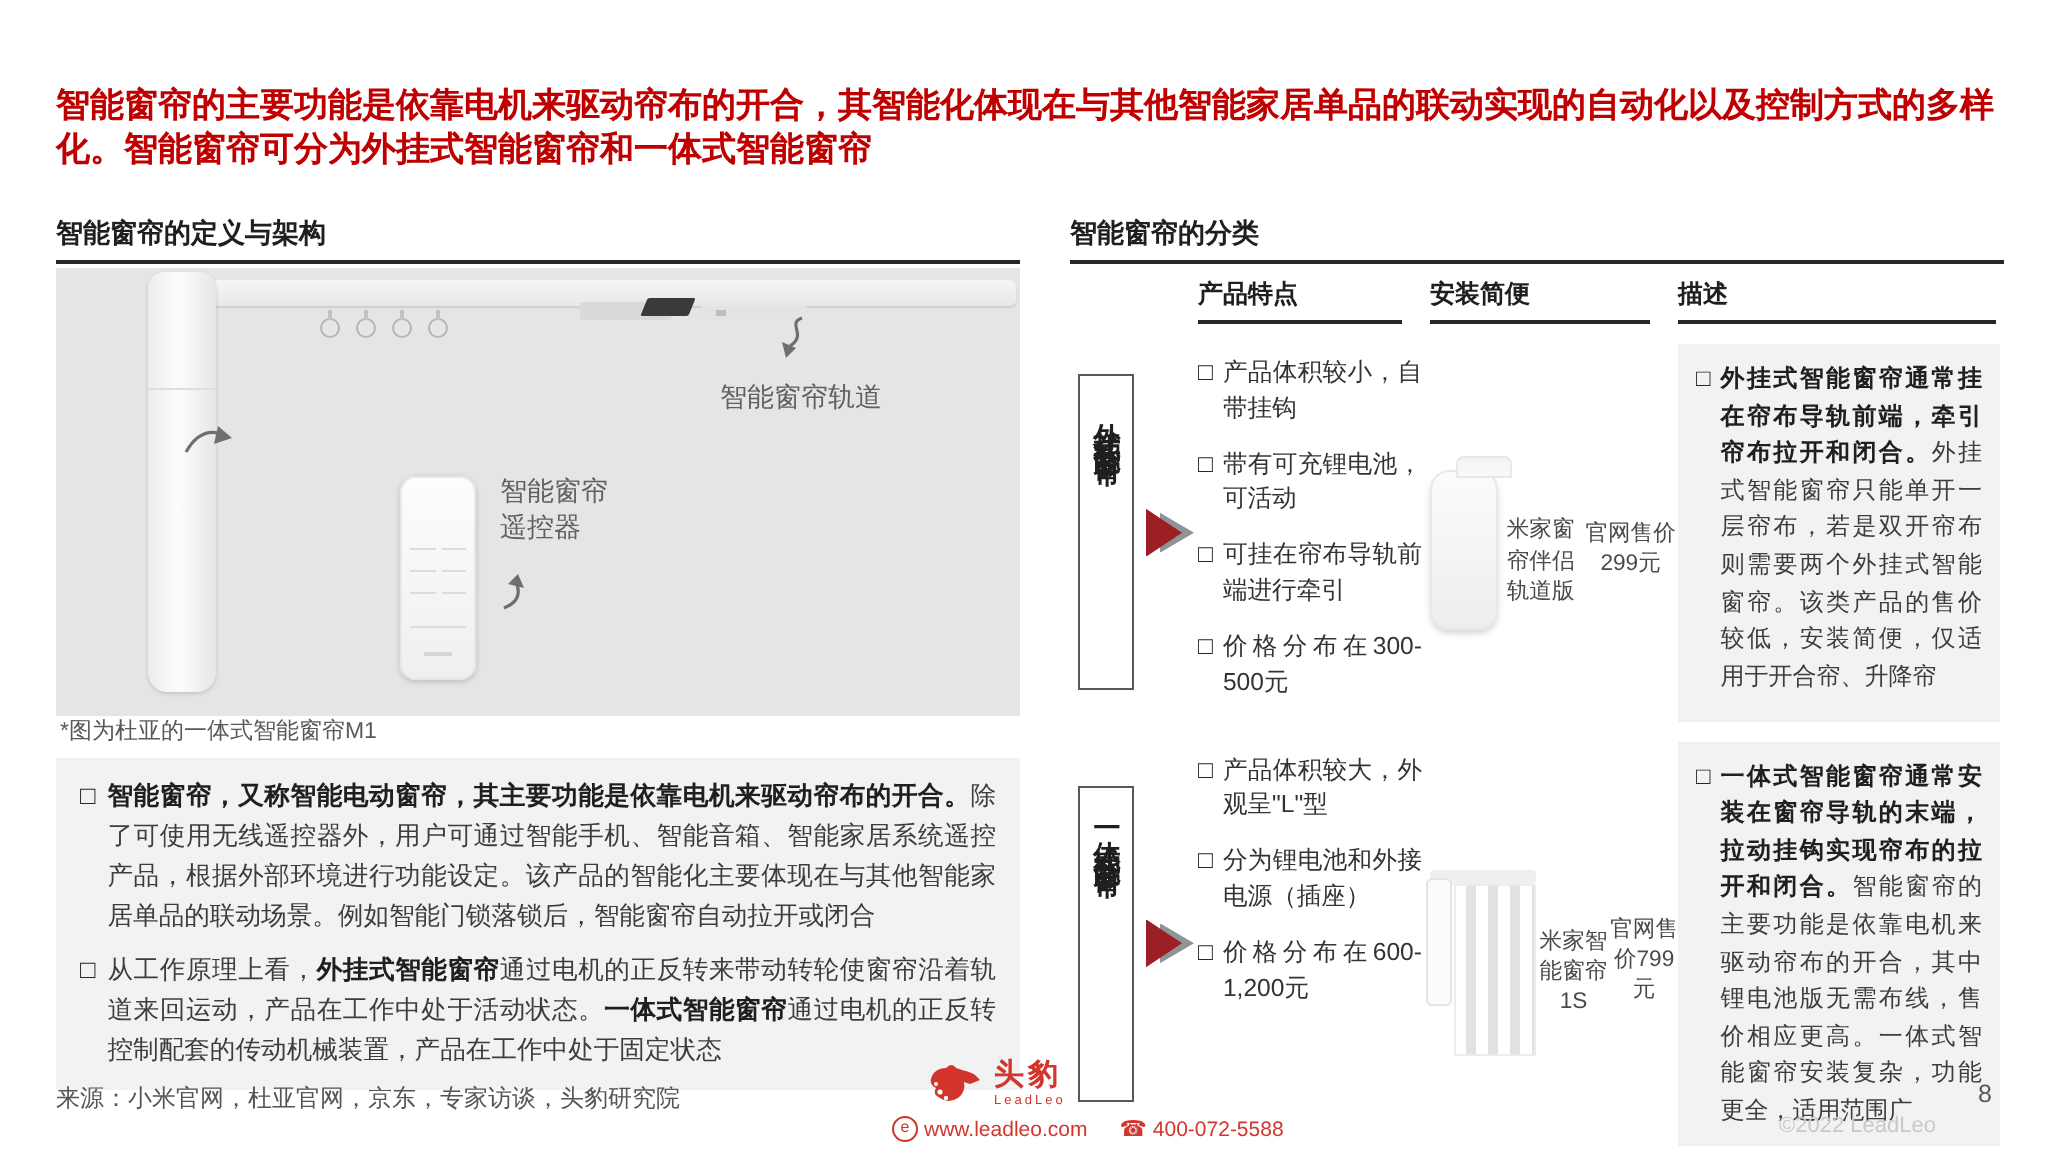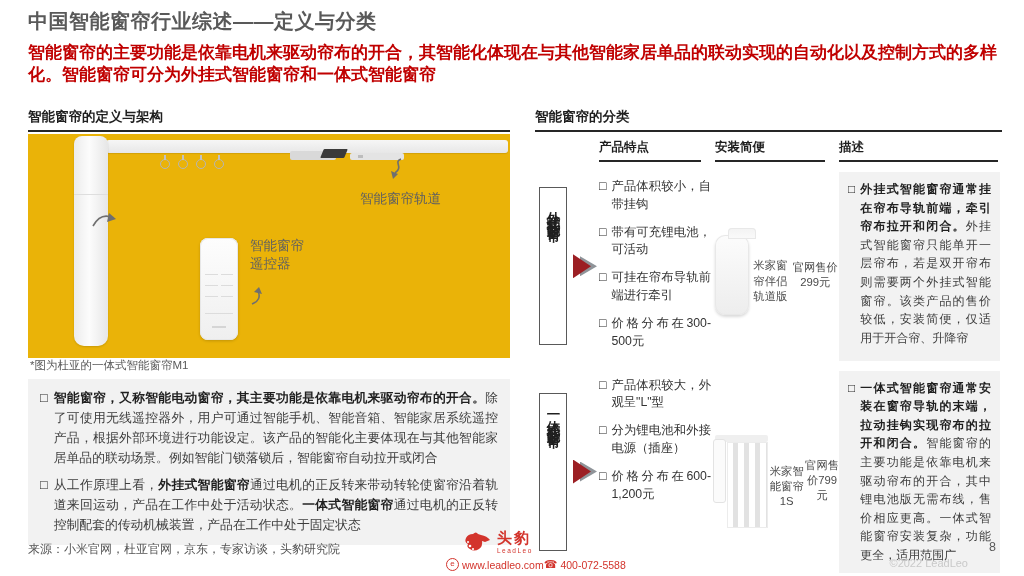--- a/index.html
+++ b/index.html
@@ -8,21 +8,21 @@
 
   
   .title{position:absolute;left:28px;top:8px;font-size:20px;font-weight:bold;color:#595959;letter-spacing:.5px;}
   .subtitle{position:absolute;left:28px;top:42px;width:976px;font-size:17px;line-height:1.32;color:#C00000;font-weight:bold;}
 
   
   .sec-hd{font-size:13.5px;font-weight:bold;color:#1f1f1f;border-bottom:2px solid #262626;padding-bottom:4px;}
 
   
   .sec-left{position:absolute;left:28px;top:108px;width:482px;}
-  .diagram{position:relative;height:224px;margin-top:2px;background:#eab308;}
+  .diagram{position:relative;height:224px;margin-top:2px;background:#e5e5e5;}
   .track{position:absolute;left:78px;top:6px;right:2px;height:13px;border-radius:3px;
          background:linear-gradient(180deg,#f6f6f6,#e7e7e7);box-shadow:0 1px 1px rgba(0,0,0,.10);}
   .motor{position:absolute;left:46px;top:2px;width:34px;height:210px;border-radius:8px 8px 10px 10px;
          background:linear-gradient(90deg,#ececec,#fcfcfc 45%,#e6e6e6);box-shadow:0 1px 2px rgba(0,0,0,.14);}
   .motor::after{content:"";position:absolute;top:58px;left:0;right:0;height:1px;background:#dedede;}
   .hook{position:absolute;top:21px;width:10px;height:13px;}
   .hook::before{content:"";position:absolute;top:4px;left:0;width:8px;height:8px;border:1.6px solid #b5b5b5;border-radius:50%;}
   .hook::after{content:"";position:absolute;top:0;left:3.5px;width:2px;height:5px;background:#c2c2c2;}
   .bracket1{position:absolute;left:262px;top:17px;width:46px;height:9px;background:#d9d9d9;border-radius:2px;}
   .bracket1::after{content:"";position:absolute;left:32px;top:-2px;width:24px;height:9px;background:#3a3a3a;transform:skewX(-22deg);border-radius:1px;}
@@ -78,36 +78,35 @@
   .dcell{background:#F2F2F2;padding:8px 9px;font-size:12px;line-height:1.55;color:#3d3d3d;text-align:justify;}
   .dblt{display:flex;}
   .dblt::before{content:"□";flex:0 0 auto;margin-right:5px;font-weight:bold;color:#262626;}
   .dblt b{color:#1f1f1f;}
 
   
   .src{position:absolute;left:28px;top:541px;font-size:12px;color:#555555;}
   .logo{position:absolute;left:462px;top:530px;display:flex;align-items:center;gap:5px;}
   .logo-cn{font-size:15px;font-weight:bold;color:#D3342C;letter-spacing:2px;line-height:1;}
   .logo-en{font-size:6.5px;color:#D3342C;letter-spacing:1.5px;text-align:center;margin-top:2px;}
-  .contact{position:absolute;left:446px;top:558px;display:flex;align-items:center;
+  .contact{position:absolute;left:446px;top:558px;display:flex;gap:16px;align-items:center;
            font-size:10.5px;color:#D3342C;}
   .citem{display:flex;align-items:center;gap:3px;}
   .eicon{display:inline-block;width:11px;height:11px;border:1px solid #D3342C;border-radius:50%;
          font-size:8px;line-height:10px;text-align:center;color:#D3342C;}
   .eicon::before{content:"e";}
   .picon::before{content:"☎";font-size:11px;color:#D3342C;}
   .pagenum{position:absolute;right:28px;top:540px;font-size:12.5px;color:#595959;}
   .copy{position:absolute;right:56px;top:557px;font-size:11px;color:#C9C9C9;}
 </style>
 </head>
 <body>
 
 <div class="page">
 
-  <div class="title">中国智能窗帘行业综述——定义与分类</div>
   <div class="subtitle">智能窗帘的主要功能是依靠电机来驱动帘布的开合，其智能化体现在与其他智能家居单品的联动实现的自动化以及控制方式的多样化。智能窗帘可分为外挂式智能窗帘和一体式智能窗帘</div>
 
   <section class="sec-left">
     <div class="sec-hd">智能窗帘的定义与架构</div>
 
     <div class="diagram">
       <div class="track"></div>
       <div class="motor"></div>
       <div class="hook" style="left:132px"></div>
       <div class="hook" style="left:150px"></div>

